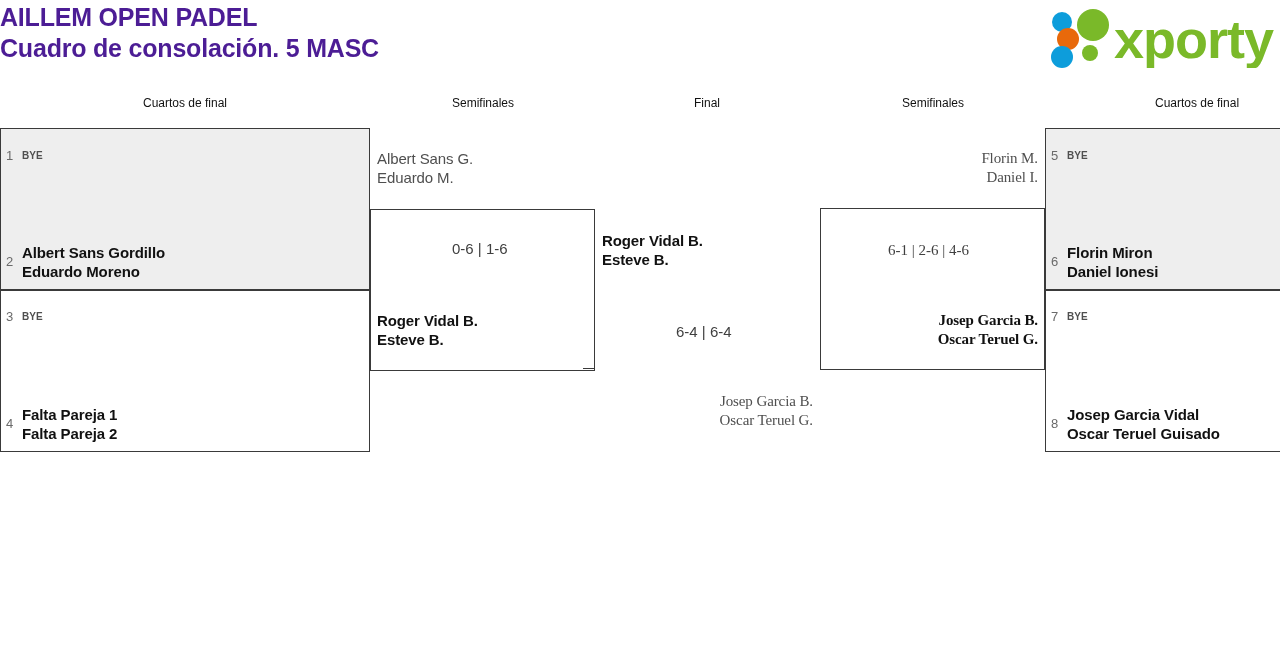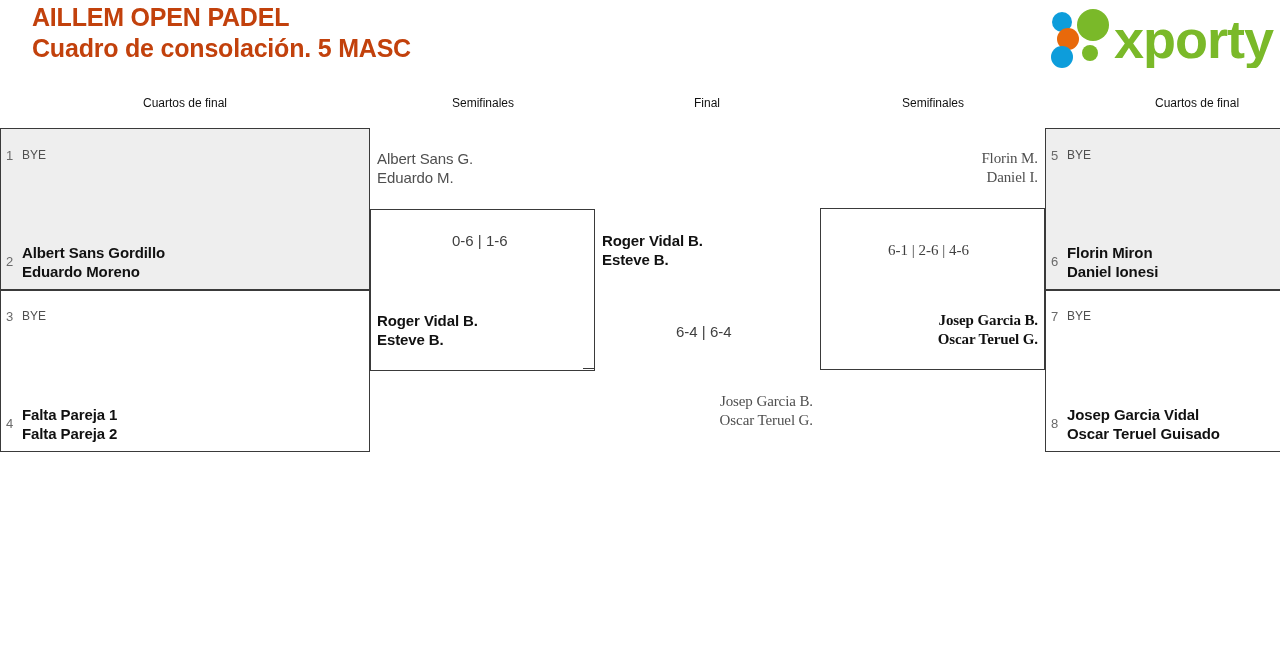--- a/index.html
+++ b/index.html
@@ -25,23 +25,22 @@
   }
   #title-block {
     position: absolute;
     left: 0; top: 0;
   }
   .title-line {
     font-size: 25px;
     font-weight: 700;
     line-height: 31px;
     letter-spacing: -0.2px;
-    color: #c2410c;
+    color: #4c1d95;
     white-space: nowrap;
-    margin-left: 32px;
   }
   #title-line-1 { margin-top: 2px; }
 
   
   #logo {
     position: absolute;
     right: 6px;
     top: 6px;
     width: 228px;
     height: 62px;
@@ -114,22 +113,22 @@
     color: #111111;
     letter-spacing: -0.1px;
   }
   .loser .names span {
     font-weight: 400;
     font-size: 15px;
     color: #4f4f4f;
     letter-spacing: -0.1px;
   }
   .bye .names span {
-    font-weight: 400;
-    font-size: 12px;
+    font-weight: 700;
+    font-size: 10px;
     color: #4f4f4f;
   }
 
   .entry.align-right {
     flex-direction: row-reverse;
   }
   .entry.align-right .names { text-align: right; font-family: Liberation Serif, serif; }
 
   
   .score {
@@ -218,21 +217,21 @@
     </span>
   </div>
 
   <div class="entry winner" style="left:377px; top:311px;">
     <span class="names">
       <span>Roger Vidal B.</span>
       <span>Esteve B.</span>
     </span>
   </div>
 
-  <div class="score" style="left:452px; top:231px;">0-6 | 1-6</div>
+  <div class="score" style="left:452px; top:239px;">0-6 | 1-6</div>
 
   <div class="vline" style="left:594px; top:209px; height:160px;"></div>
   <div class="hstub" style="left:583px; top:209px; width:12px;"></div>
   <div class="hstub" style="left:583px; top:368px; width:12px;"></div>
 
   <div class="vline" style="left:820px; top:209px; height:160px;"></div>
   <div class="hstub" style="left:820px; top:209px; width:12px;"></div>
   <div class="hstub" style="left:820px; top:368px; width:12px;"></div>
 
   <div class="entry winner" style="left:602px; top:231px;">

